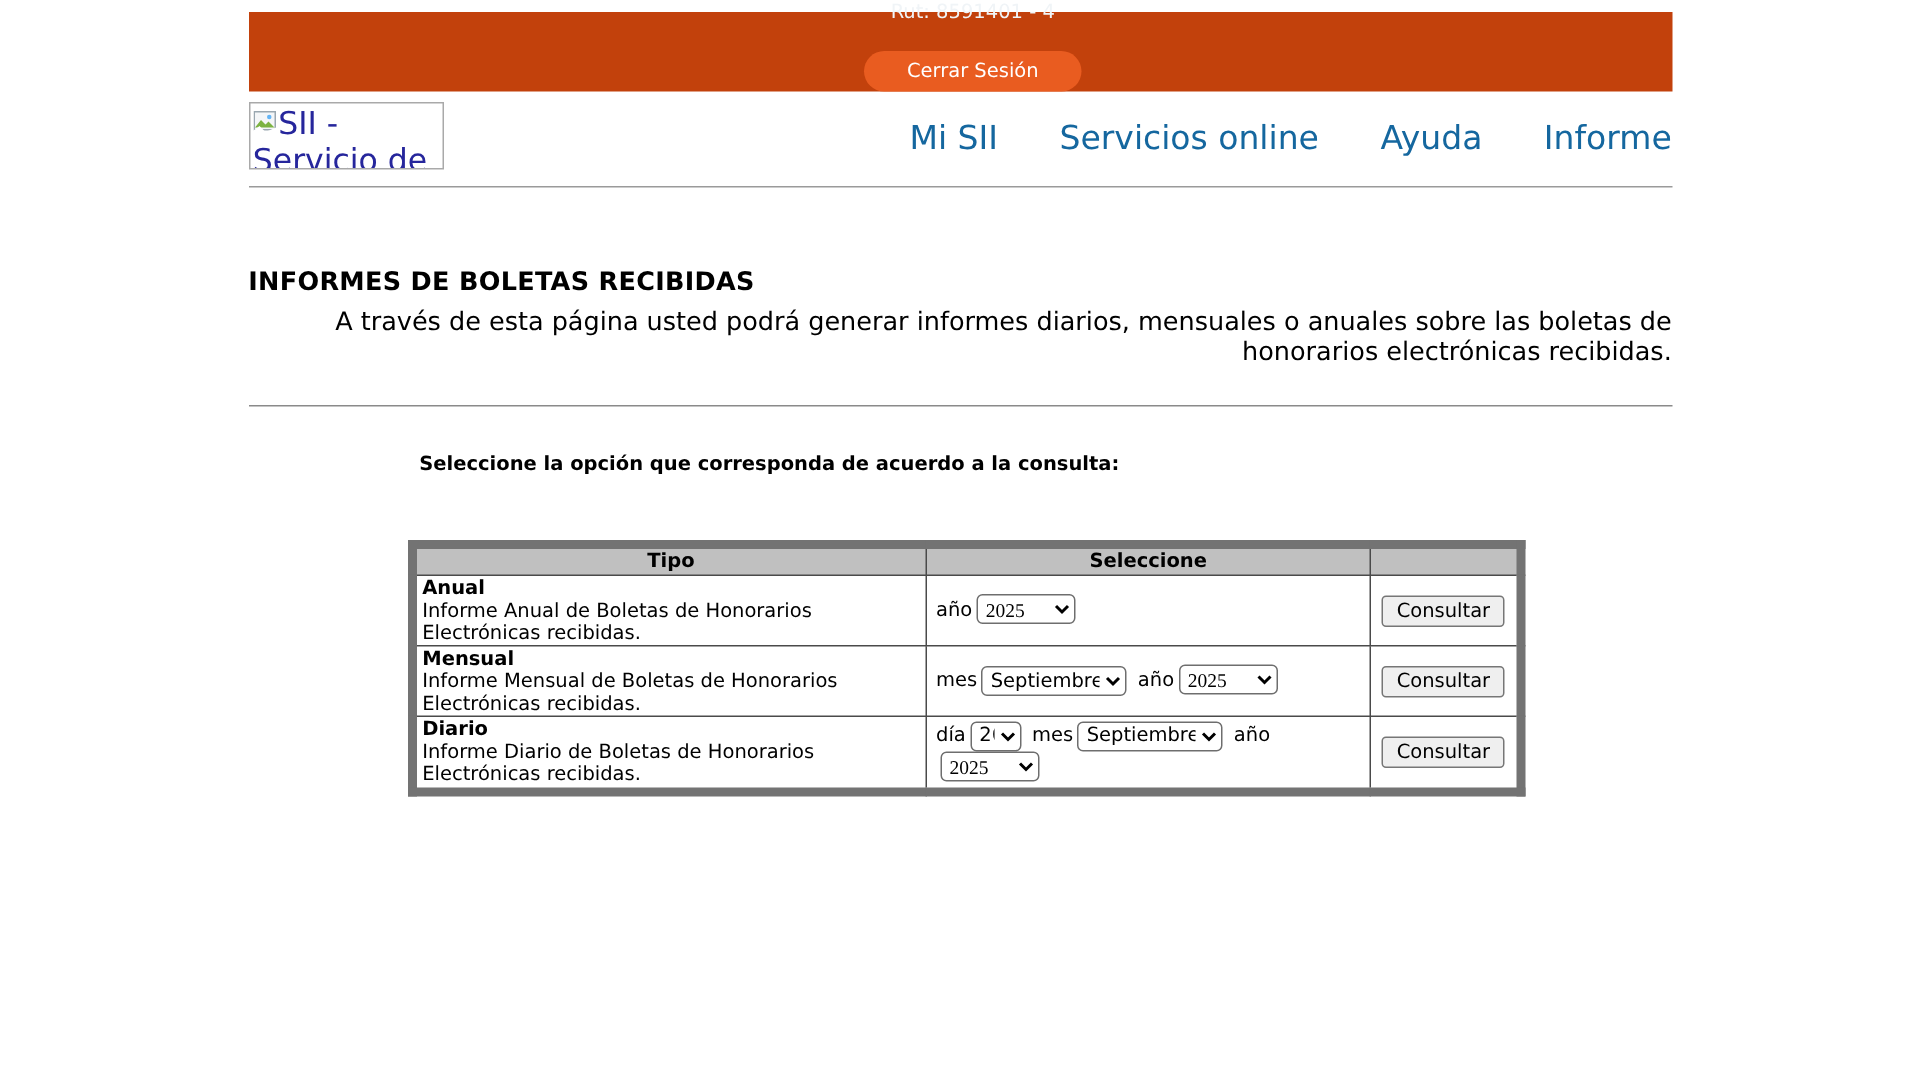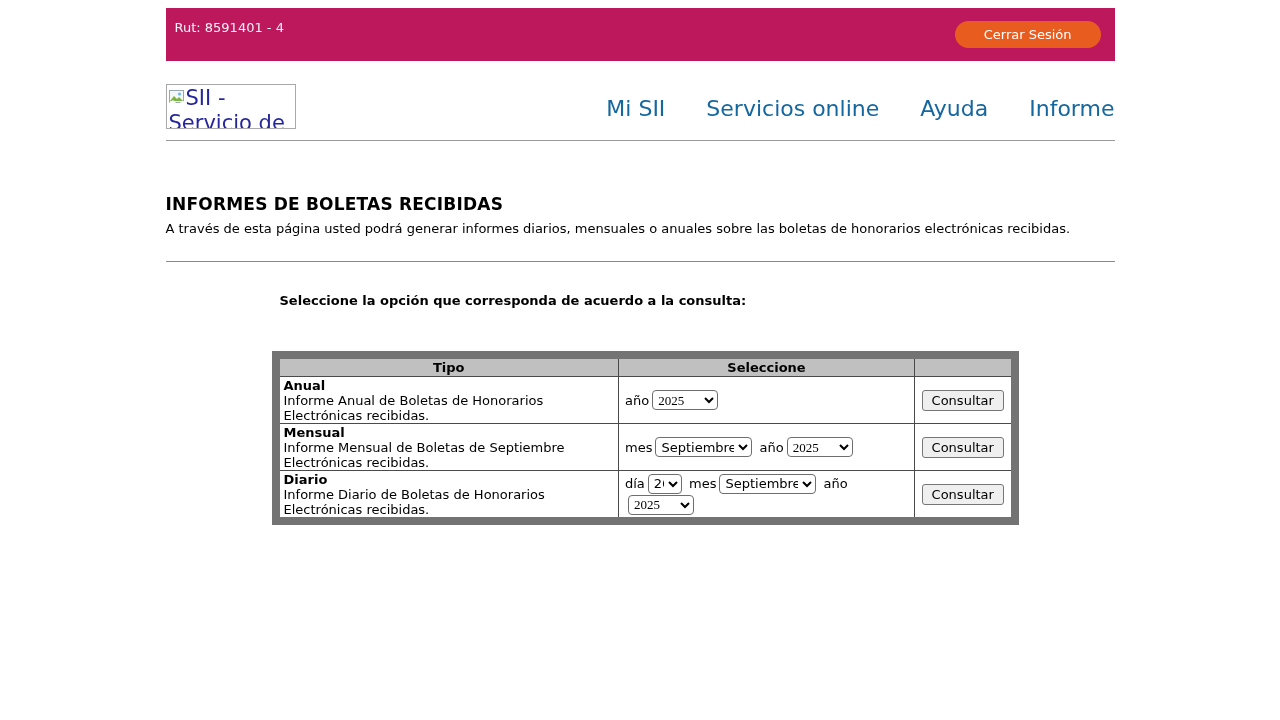--- a/index.html
+++ b/index.html
@@ -10,25 +10,26 @@
     color: #000;
     width: 1280px;
     height: 720px;
     overflow: hidden;
   }
   .page { width: 949px; margin: 8px auto 0 auto; }
 
   
   .topbar {
     height: 53px;
-    background: #be185d;
+    background: #c2410c;
     display: flex;
     align-items: center;
     justify-content: space-between;
-    padding: 0 14px 0 9px;
+    padding: 0 14px 0 31px;
+    flex-direction: column;
   }
   .rut-label {
     color: #f0f4f7;
     font-size: 13px;
     position: relative;
     top: -7px;
   }
   .logout-btn {
     background: #e95c20;
     color: #ffffff;
@@ -36,21 +37,21 @@
     border-radius: 14px;
     height: 27px;
     padding: 0 29px;
     font-size: 13px;
     font-family: "DejaVu Sans", sans-serif;
     cursor: pointer;
   }
 
   
   .site-header {
-    margin-top: 23px;
+    margin-top: 7px;
     padding-bottom: 11px;
     border-bottom: 1px solid #9a9a9a;
     display: flex;
     justify-content: space-between;
     align-items: flex-start;
   }
   .logo-box {
     width: 130px;
     height: 45px;
     border: 1px solid #a9a9a9;
@@ -76,37 +77,37 @@
   }
 
   
   .main { margin-top: 53px; }
   .page-title {
     font-size: 17px;
     font-weight: bold;
     margin: 0 0 7px 0;
     letter-spacing: 0.2px;
   }
-  .page-subtitle { font-size: 13px; margin: 0; }
+  .page-subtitle { font-size: 17px; margin: 0; text-align: right; }
   .divider {
     border: none;
     border-top: 1px solid #8a8a8a;
     margin: 25px 0 0 0;
   }
 
   
   .consulta-section { margin: 31px 0 0 106px; }
   .table-caption {
     font-size: 13px;
     font-weight: bold;
     margin: 0 0 4px 8px;
   }
   table.consulta {
     border-collapse: collapse;
-    border: 8px solid #737373;
+    border: 6px solid #737373;
     table-layout: fixed;
     width: 739px;
     margin-top: 43px;
   }
   table.consulta th, table.consulta td {
     border: 1px solid #4a4a4a;
     font-size: 13px;
   }
   table.consulta th {
     background: #c0c0c0;
@@ -205,21 +206,21 @@
               <span>año</span><select class="sel-year"><option>2025</option></select>
             </td>
             <td class="cell-act">
               <button class="consultar-btn">Consultar</button>
             </td>
           </tr>
 
           <tr>
             <td class="cell-tipo">
               <span class="row-type">Mensual</span><br>
-              <span>Informe Mensual de Boletas de Septiembre Electrónicas recibidas.</span>
+              <span>Informe Mensual de Boletas de Honorarios Electrónicas recibidas.</span>
             </td>
             <td class="cell-sel">
               <span>mes</span><select class="sel-month"><option>Septiembre</option></select>
               <span>año</span><select class="sel-year"><option>2025</option></select>
             </td>
             <td class="cell-act">
               <button class="consultar-btn">Consultar</button>
             </td>
           </tr>
 

